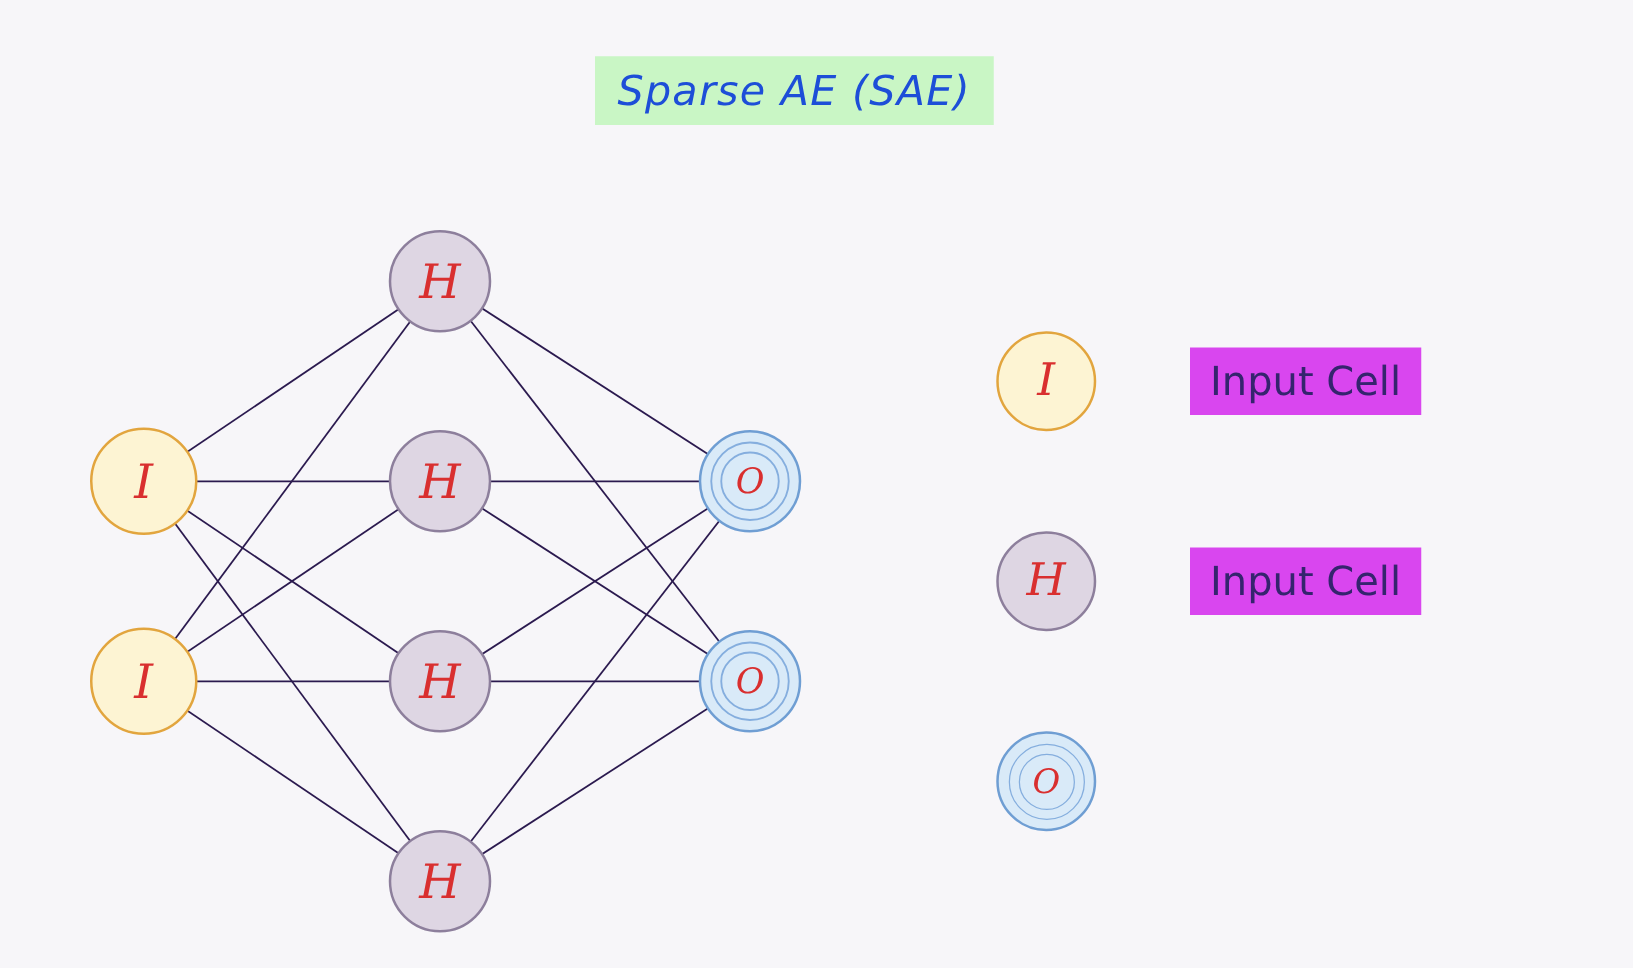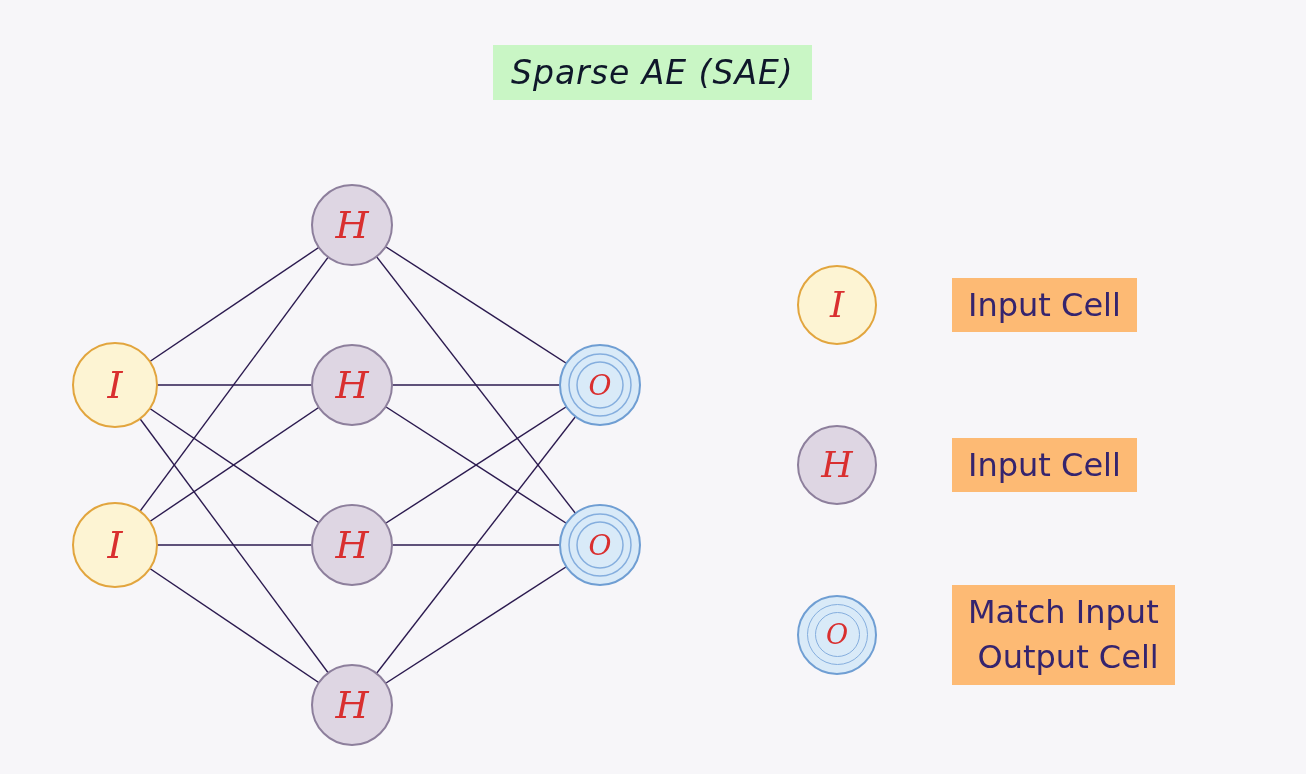--- a/index.html
+++ b/index.html
@@ -16,27 +16,26 @@
   }
   .canvas {
     position: absolute;
     inset: 0;
   }
   .title {
     position: absolute;
     left: 476px;
     top: 45px;
     background: #c9f6c5;
-    color: #0f172a;
+    color: #1d4ed8;
     font-size: 33px;
     font-style: italic;
     letter-spacing: 1px;
     padding: 8px 18px;
     white-space: nowrap;
-    margin-left: 17px;
   }
   svg.network {
     position: absolute;
     left: 0;
     top: 0;
   }
   .edge {
     stroke: #2b1a4f;
     stroke-width: 1.4;
   }
@@ -125,25 +124,25 @@
     font-family: "DejaVu Serif", serif;
     font-style: italic;
     font-size: 36px;
     color: #d92f2f;
     line-height: 1;
   }
   .output-cell .cell-letter {
     font-size: 27px;
   }
   .legend-label {
-    background: #fdba74;
+    background: #d946ef;
     color: #35246e;
     font-size: 32px;
     padding: 5px 16px;
-    text-align: right;
+    text-align: left;
     line-height: 1.4;
     white-space: nowrap;
   }
 </style>
 </head>
 <body>
 
 <div class="canvas">
 
   <div class="title">Sparse AE (SAE)</div>
@@ -222,20 +221,16 @@
         <div>Input Cell</div>
       </div>
     </div>
 
     <div class="legend-item" style="top: 585px;">
       <div class="cell output-cell">
         <div class="cell-ring-outer"></div>
         <div class="cell-ring-inner"></div>
         <span class="cell-letter">O</span>
       </div>
-      <div class="legend-label">
-        <div>Match Input</div>
-        <div>Output Cell</div>
-      </div>
     </div>
 
   </div>
 </div>
 
 </body></html>

